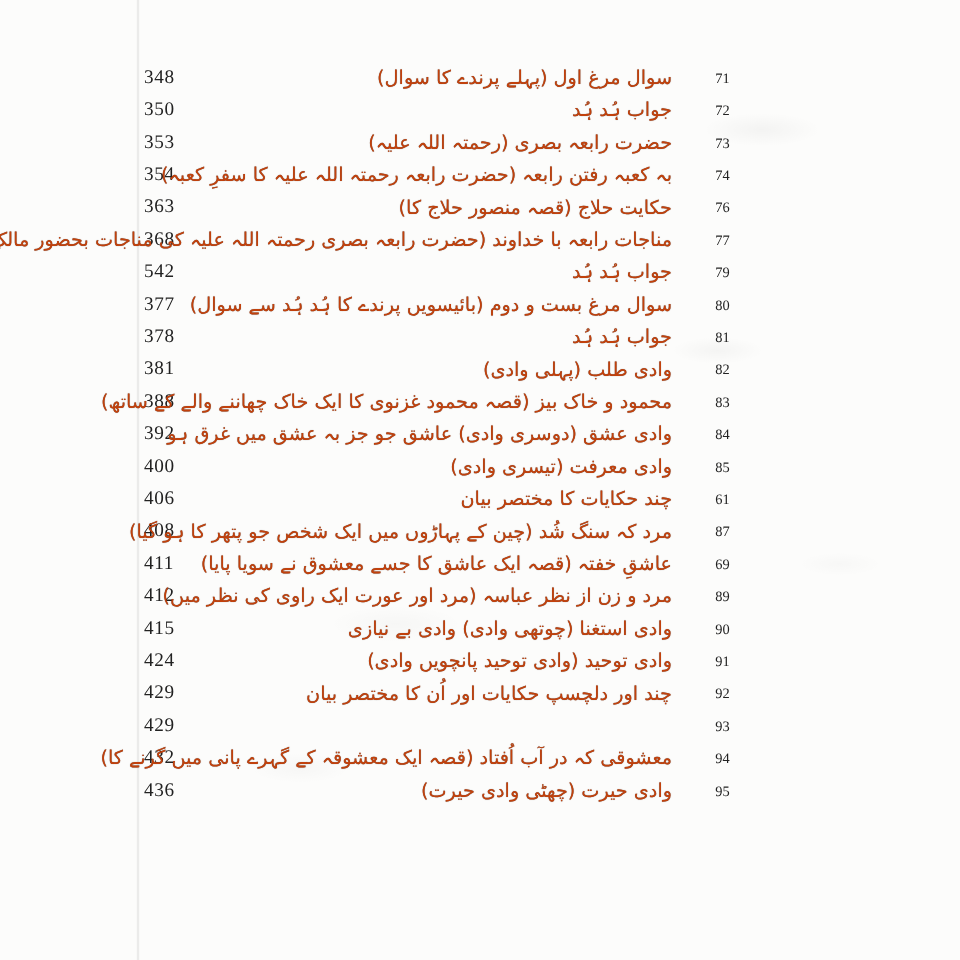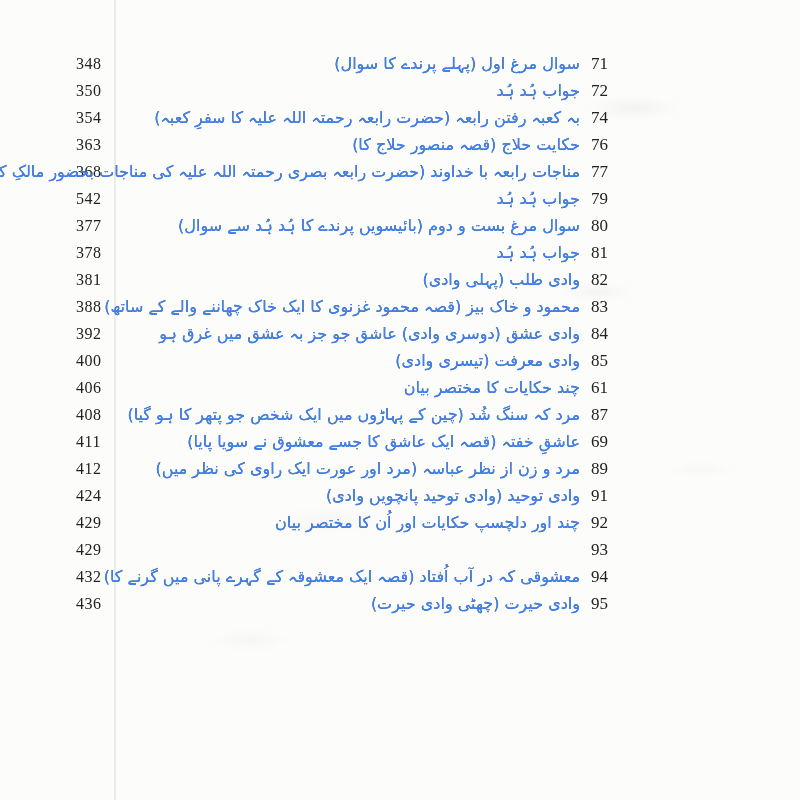--- a/index.html
+++ b/index.html
@@ -40,24 +40,24 @@
     background: rgba(0, 0, 0, 0.065);
   }
   .toc {
     position: absolute;
     top: 51px;
     left: 0;
     right: 0;
   }
   .row {
     display: flex;
-    align-items: flex-start;
+    align-items: center;
     height: 27px;
     line-height: 26px;
-    padding-left: 76px;
+    padding-left: 120px;
     padding-right: 192px;
   }
   .pnum {
     flex: 0 0 auto;
     width: 30px;
     font-size: 16px;
     letter-spacing: 0.5px;
     text-align: left;
     color: #222;
   }
@@ -66,29 +66,29 @@
     min-width: 8px;
   }
   .title {
     flex: 0 1 auto;
     min-width: 0;
     white-space: nowrap;
     direction: rtl;
     text-align: right;
     font-family: "DejaVu Sans", "Liberation Sans", sans-serif;
     font-size: 16px;
-    color: #3b82f6;
+    color: #c2410c;
     text-shadow: 0 0 0.6px rgba(0, 0, 0, 0.65);
   }
   .serial {
     flex: 0 0 auto;
     width: 20px;
-    margin-left: 8px;
+    margin-left: 28px;
     text-align: right;
-    font-size: 17px;
+    font-size: 12px;
     color: #222;
   }
 </style>
 </head>
 <body>
 
 <div class="page">
   <div class="edge-line"></div>
   <div class="toc" id="toc-list">
   <div class="row">
@@ -98,20 +98,26 @@
     <div class="serial">71</div>
   </div>
 
   <div class="row">
     <div class="pnum">350</div>
     <div class="spacer"></div>
     <div class="title">جواب ہُد ہُد</div>
     <div class="serial">72</div>
   </div>
 
+  <div class="row">
+    <div class="pnum">353</div>
+    <div class="spacer"></div>
+    <div class="title">حضرت رابعہ بصری (رحمتہ اللہ علیہ)</div>
+    <div class="serial">73</div>
+  </div>
 
   <div class="row">
     <div class="pnum">354</div>
     <div class="spacer"></div>
     <div class="title">بہ کعبہ رفتن رابعہ (حضرت رابعہ رحمتہ اللہ علیہ کا سفرِ کعبہ)</div>
     <div class="serial">74</div>
   </div>
 
 
   <div class="row">
@@ -199,20 +205,26 @@
     <div class="serial">69</div>
   </div>
 
   <div class="row">
     <div class="pnum">412</div>
     <div class="spacer"></div>
     <div class="title">مرد و زن از نظر عباسہ (مرد اور عورت ایک راوی کی نظر میں)</div>
     <div class="serial">89</div>
   </div>
 
+  <div class="row">
+    <div class="pnum">415</div>
+    <div class="spacer"></div>
+    <div class="title">وادی استغنا (چوتھی وادی) وادی بے نیازی</div>
+    <div class="serial">90</div>
+  </div>
 
   <div class="row">
     <div class="pnum">424</div>
     <div class="spacer"></div>
     <div class="title">وادی توحید (وادی توحید پانچویں وادی)</div>
     <div class="serial">91</div>
   </div>
 
   <div class="row">
     <div class="pnum">429</div>

